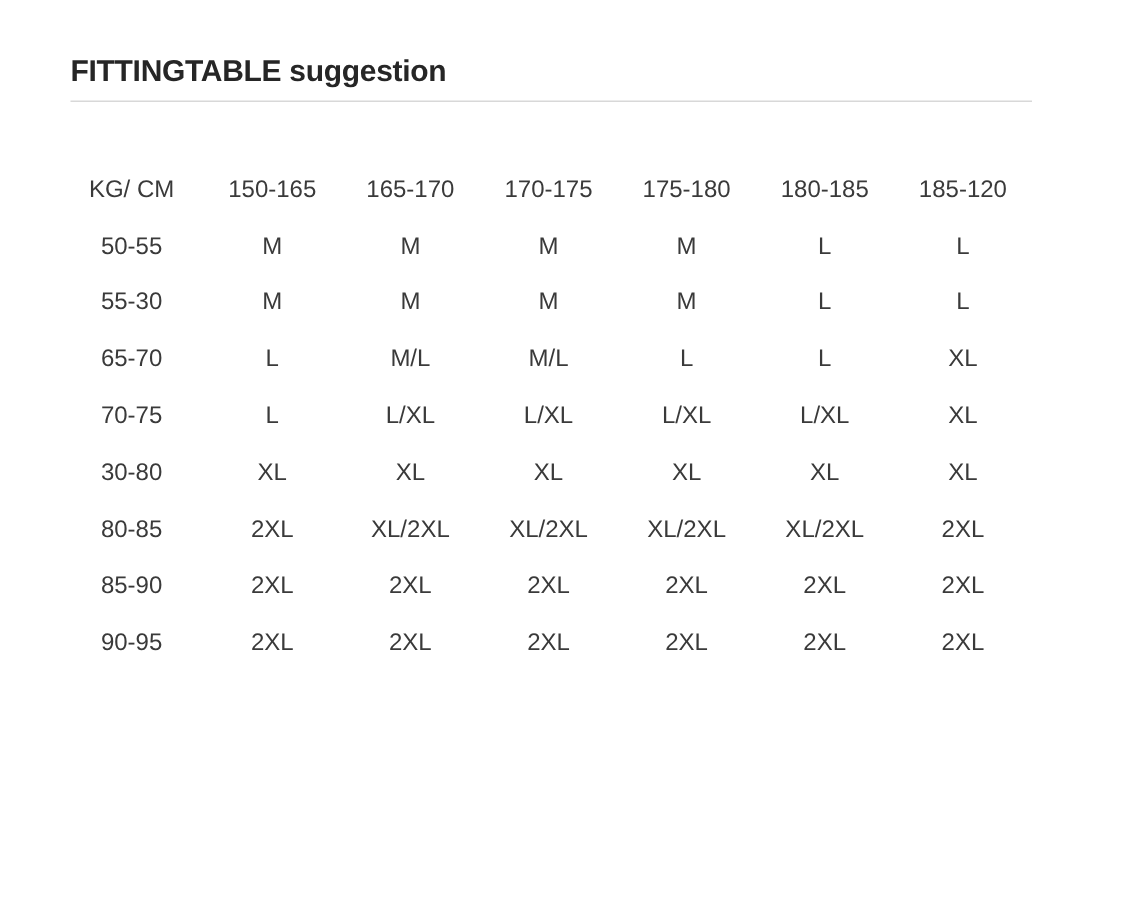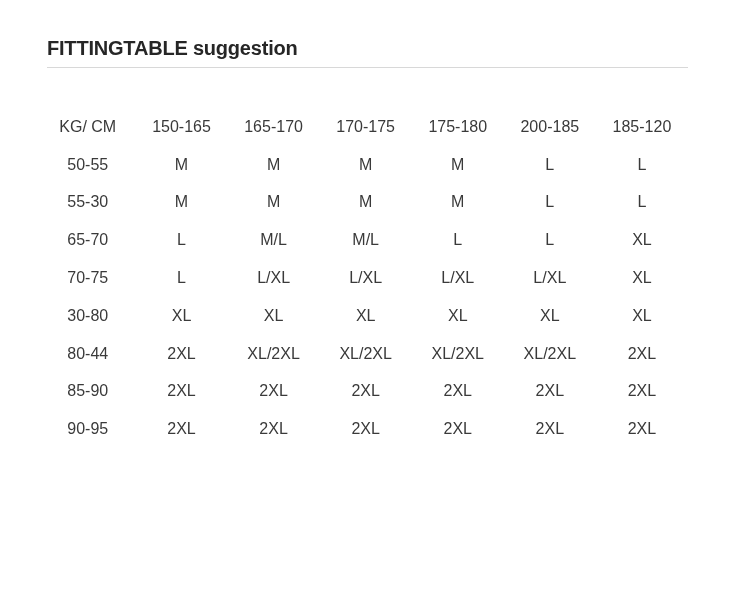--- a/index.html
+++ b/index.html
@@ -71,21 +71,21 @@
         <col class="rest">
         <col class="rest">
       </colgroup>
     <thead>
       <tr id="header-row">
           <th>KG/ CM</th>
           <th>150-165</th>
           <th>165-170</th>
           <th>170-175</th>
           <th>175-180</th>
-          <th>200-185</th>
+          <th>180-185</th>
           <th>185-120</th>
         </tr>
     </thead>
     <tbody id="table-body">
         <tr>
           <td>50-55</td>
           <td>M</td>
           <td>M</td>
           <td>M</td>
           <td>M</td>
@@ -122,21 +122,21 @@
         <tr>
           <td>30-80</td>
           <td>XL</td>
           <td>XL</td>
           <td>XL</td>
           <td>XL</td>
           <td>XL</td>
           <td>XL</td>
         </tr>
         <tr>
-          <td>80-44</td>
+          <td>80-85</td>
           <td>2XL</td>
           <td>XL/2XL</td>
           <td>XL/2XL</td>
           <td>XL/2XL</td>
           <td>XL/2XL</td>
           <td>2XL</td>
         </tr>
         <tr>
           <td>85-90</td>
           <td>2XL</td>

